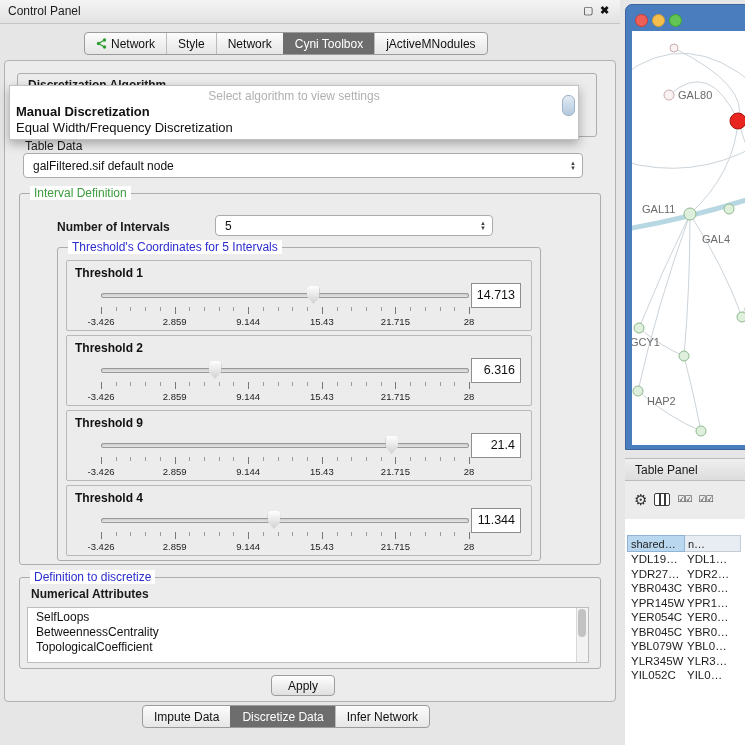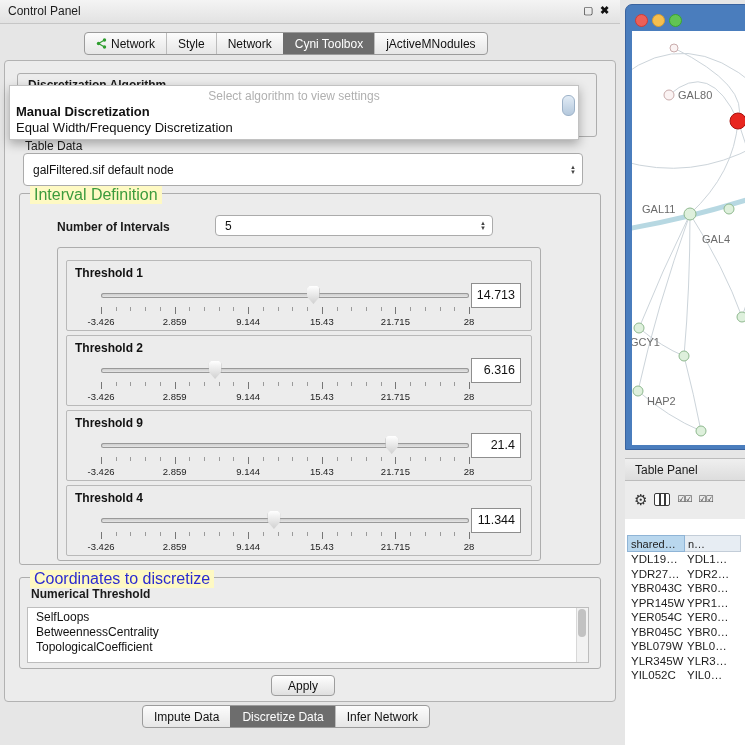--- a/index.html
+++ b/index.html
@@ -17,39 +17,39 @@
   .tabstrip{position:absolute;display:flex;border:1px solid #9b9b9b;border-radius:4px;overflow:hidden;background:linear-gradient(#fcfcfc,#e6e6e6);height:23px;align-items:stretch;}
   .tabstrip.top{left:84px;top:32px;}
   .tabstrip.bottom{left:142px;top:705px;}
   .tab{display:flex;align-items:center;padding:0 11px;font-size:12px;color:#111;border-left:1px solid #bcbcbc;white-space:nowrap;}
   .tab:first-child{border-left:none;}
   .tab.selected{background:#6d6d6d;color:#fff;border-left-color:#6d6d6d;}
 
   
   .main-panel{position:absolute;left:4px;top:60px;width:612px;height:642px;background:#ececec;border:1px solid #b2b2b2;border-radius:4px;}
   .groupbox{position:absolute;border:1px solid #adadad;border-radius:3px;}
-  .group-title{position:absolute;top:-8px;left:10px;background:#fef9c3;padding:0 4px;font-size:16px;white-space:nowrap;}
+  .group-title{position:absolute;top:-8px;left:10px;background:#ffffff;padding:0 4px;font-size:12px;white-space:nowrap;}
   .green{color:#3c9b3c;}
   .blue{color:#2b2bd0;}
   .bold{font-weight:bold;}
   .field-label{position:absolute;font-size:12px;color:#1a1a1a;white-space:nowrap;}
 
   .algo-group{left:12px;top:12px;width:580px;height:64px;}
   .algo-title{position:absolute;left:10px;top:4px;font-weight:bold;font-size:12px;color:#1a1a1a;}
 
   .algo-overlay{position:absolute;left:4px;top:24px;width:570px;background:#fff;border:1px solid #c2c2c2;box-shadow:0 4px 10px rgba(0,0,0,.30);z-index:50;padding:1px 0 3px;}
   .overlay-placeholder{text-align:center;color:#b0b0b0;font-size:12px;padding:2px 0 1px;}
   .overlay-option{font-size:13px;line-height:16px;padding-left:6px;color:#111;white-space:nowrap;}
   .overlay-scroll{position:absolute;right:3px;top:9px;width:13px;height:21px;border-radius:6px;background:linear-gradient(#e2ecf6,#b4c8dc);border:1px solid #9db2c8;}
 
   .table-data-label{left:20px;top:78px;}
   .combobox{position:absolute;background:#fff;border:1px solid #ababab;border-radius:4px;font-size:12px;color:#111;display:flex;align-items:center;padding:0 6px 0 9px;}
   .combo-value{flex:1;white-space:nowrap;overflow:hidden;}
   .combo-stepper{display:flex;flex-direction:column;align-items:center;font-size:6px;line-height:5px;color:#444;}
-  .table-data-combo{left:18px;top:92px;width:560px;height:33px;}
+  .table-data-combo{left:18px;top:92px;width:560px;height:25px;}
 
   .interval-group{left:14px;top:132px;width:582px;height:372px;}
   .noi-label{left:52px;top:159px;}
   .noi-combo{left:210px;top:154px;width:278px;height:21px;}
 
   .thresholds-group{left:52px;top:186px;width:484px;height:314px;padding:12px 8px 8px;}
   .th-row{position:relative;height:71px;margin-bottom:4px;border:1px solid #b9b9b9;border-radius:2px;background:#ececec;}
   .th-name{position:absolute;left:8px;top:5px;font-size:12px;font-weight:bold;color:#111;}
   .slider-zone{position:absolute;left:34px;top:24px;width:368px;height:44px;}
   .track{position:absolute;left:0;right:0;top:8px;height:5px;border-radius:3px;background:linear-gradient(#c6c6c6,#ececec);box-shadow:inset 0 0 0 1px #999;}
@@ -163,20 +163,21 @@
     <div class="field-label bold noi-label">Number of Intervals</div>
     <div class="combobox noi-combo">
       <span class="combo-value">5</span>
       <span class="combo-stepper">
         <span>▲</span>
         <span>▼</span>
       </span>
     </div>
 
     <div class="groupbox thresholds-group">
+      <div class="group-title blue">Threshold's Coordinates for 5 Intervals</div>
       <div>
           <div class="th-row">
             <div class="th-name">Threshold 1</div>
             <div class="slider-zone">
               <div class="track"></div>
               <div class="thumb" style="left: 57.72%;"></div>
               <div class="ticks">
                 <div class="tick major" style="left: 0%;"></div>
                 <div class="tick" style="left: 4%;"></div>
                 <div class="tick" style="left: 8%;"></div>
@@ -344,23 +345,23 @@
                 <span style="left: 80%;">21.715</span>
                 <span style="left: 100%;">28</span>
               </div>
             </div>
             <div class="th-value">11.344</div>
           </div>
         </div>
     </div>
 
     <div class="groupbox attributes-group">
-      <div class="group-title blue">Coordinates to discretize</div>
-    </div>
-    <div class="field-label bold attr-sub">Numerical Threshold</div>
+      <div class="group-title blue">Definition to discretize</div>
+    </div>
+    <div class="field-label bold attr-sub">Numerical Attributes</div>
     <div class="listbox">
       <div class="list-items">
           <div class="list-item">SelfLoops</div>
           <div class="list-item">BetweennessCentrality</div>
           <div class="list-item">TopologicalCoefficient</div>
         </div>
       <div class="list-scrollbar">
         <div class="list-thumb"></div>
       </div>
     </div>

